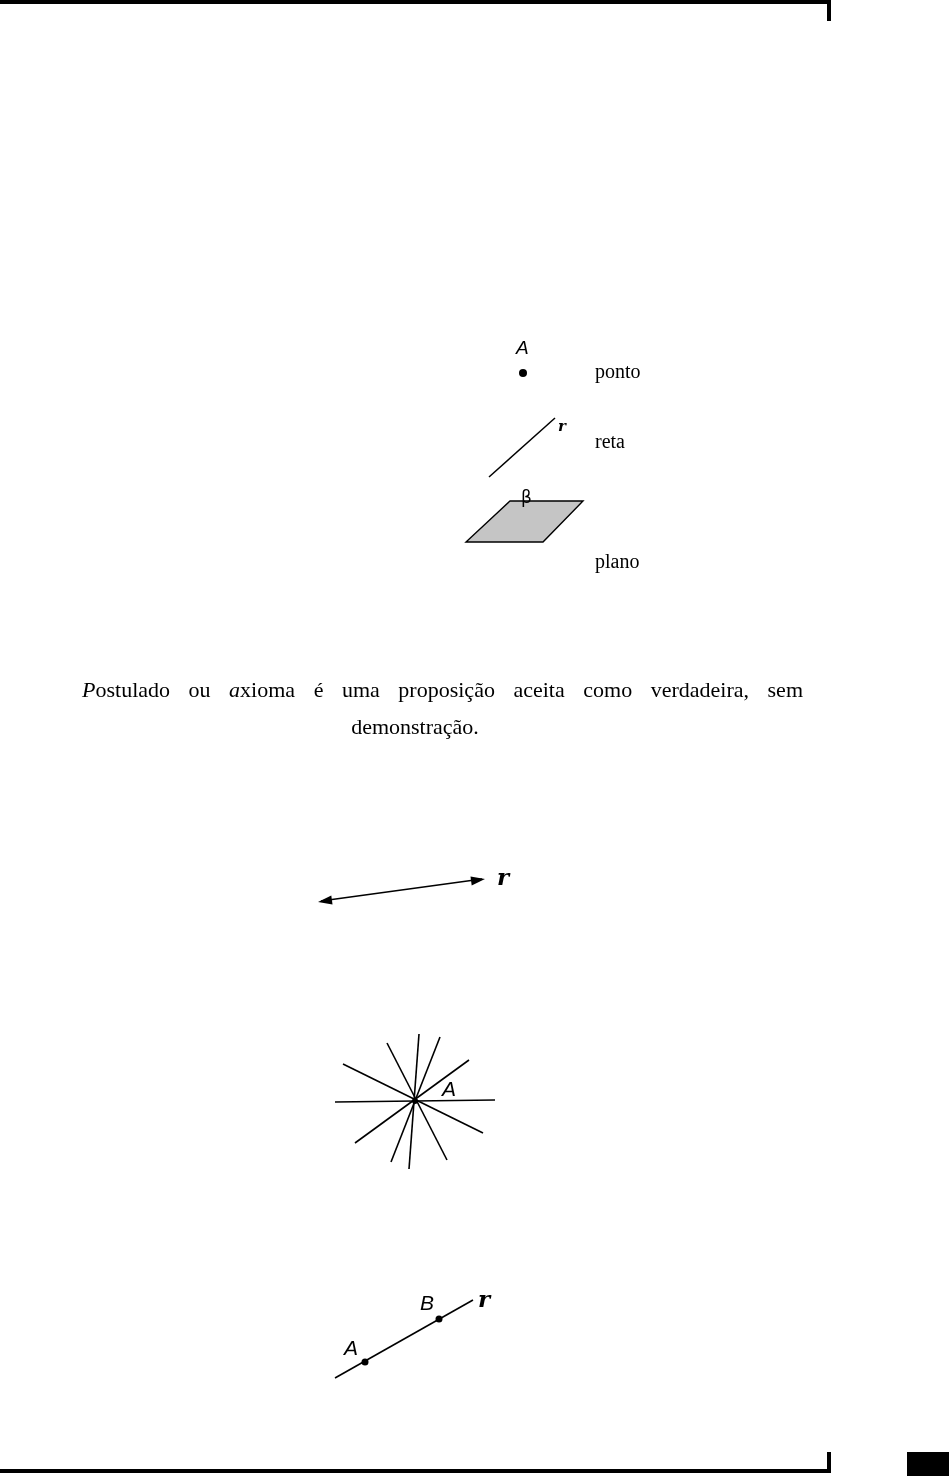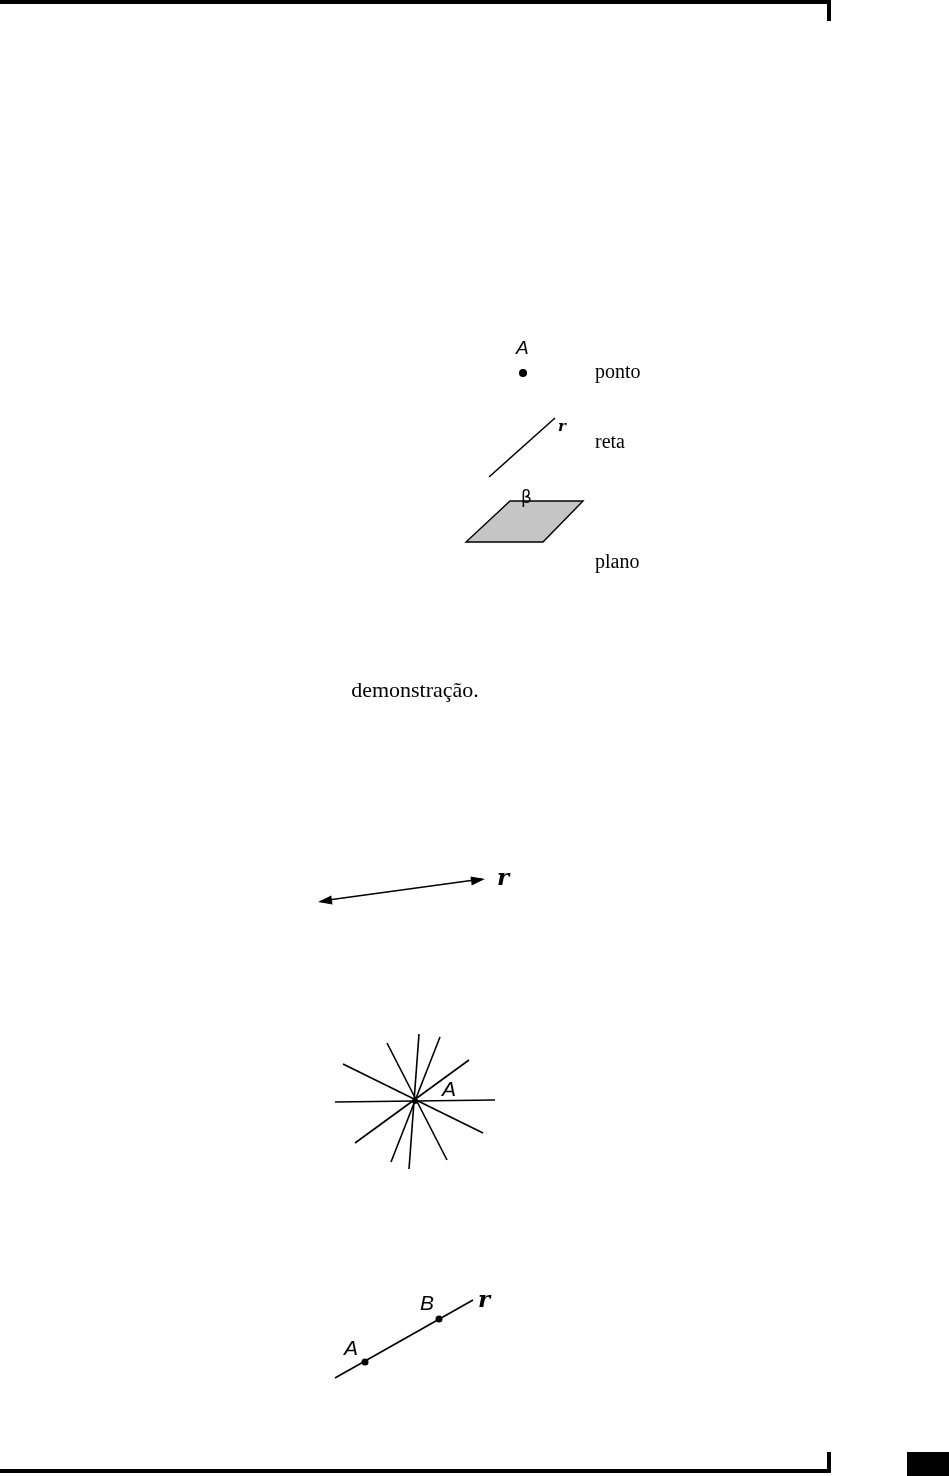--- a/index.html
+++ b/index.html
@@ -121,20 +121,21 @@
   <div class="point-dot" style="left:519px; top:369px; width:8px; height:8px;"></div>
   <span class="lbl caption-serif" style="left:595px; top:361px;">ponto</span>
 
   <span class="lbl math-r-small" style="left:558px; top:419px;">r</span>
   <span class="lbl caption-serif" style="left:595px; top:431px;">reta</span>
 
   <span class="lbl beta-label" style="left:521px; top:489px;">β</span>
   <span class="lbl caption-serif" style="left:595px; top:513px;margin-top:38px;">plano</span>
 
   <div class="paragraph">
+    <div class="para-line1"><span class="it">P</span><span>ostulado ou</span> <span class="it">a</span><span>xioma é uma proposição aceita como verdadeira, sem</span></div>
     <div class="para-line2">demonstração.</div>
   </div>
 
   <span class="lbl math-r-big" style="left:497px; top:865px;">r</span>
 
   <span class="lbl math-label-sans" style="left:442px; top:1078px;">A</span>
 
   <span class="lbl math-label-sans" style="left:344px; top:1337px;">A</span>
   <span class="lbl math-label-sans" style="left:420px; top:1292px;">B</span>
   <span class="lbl math-r-big" style="left:478px; top:1287px;">r</span>

